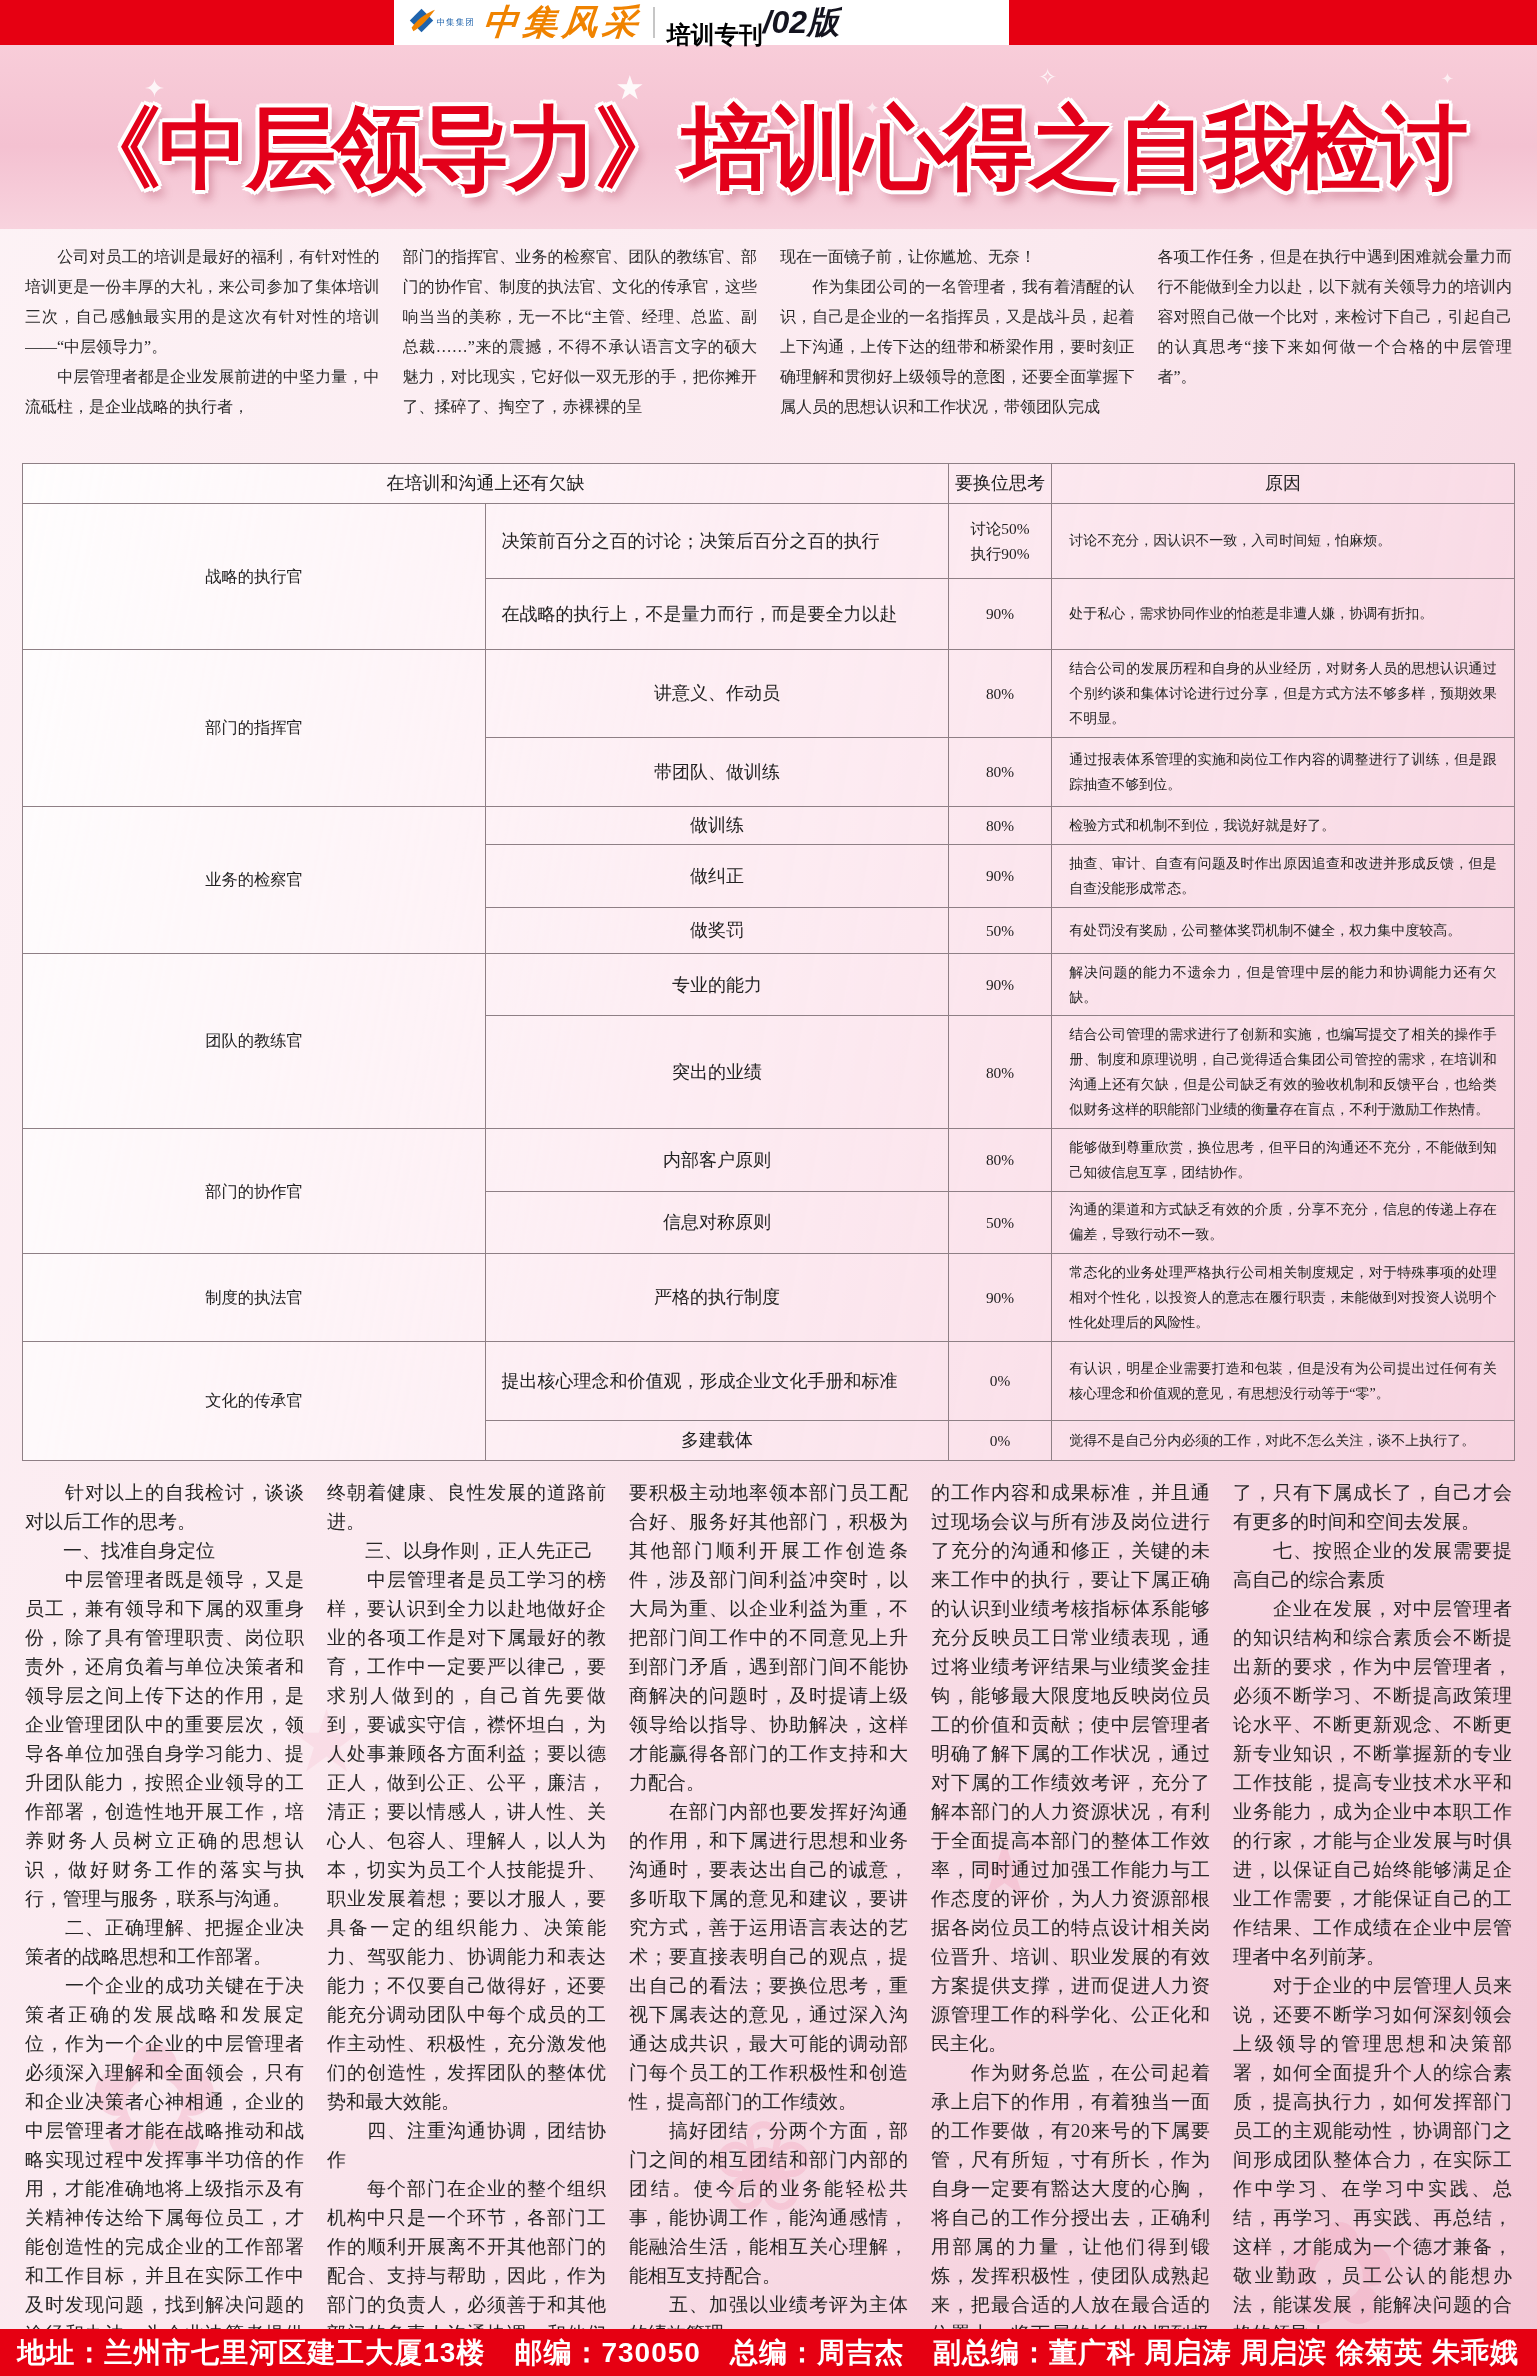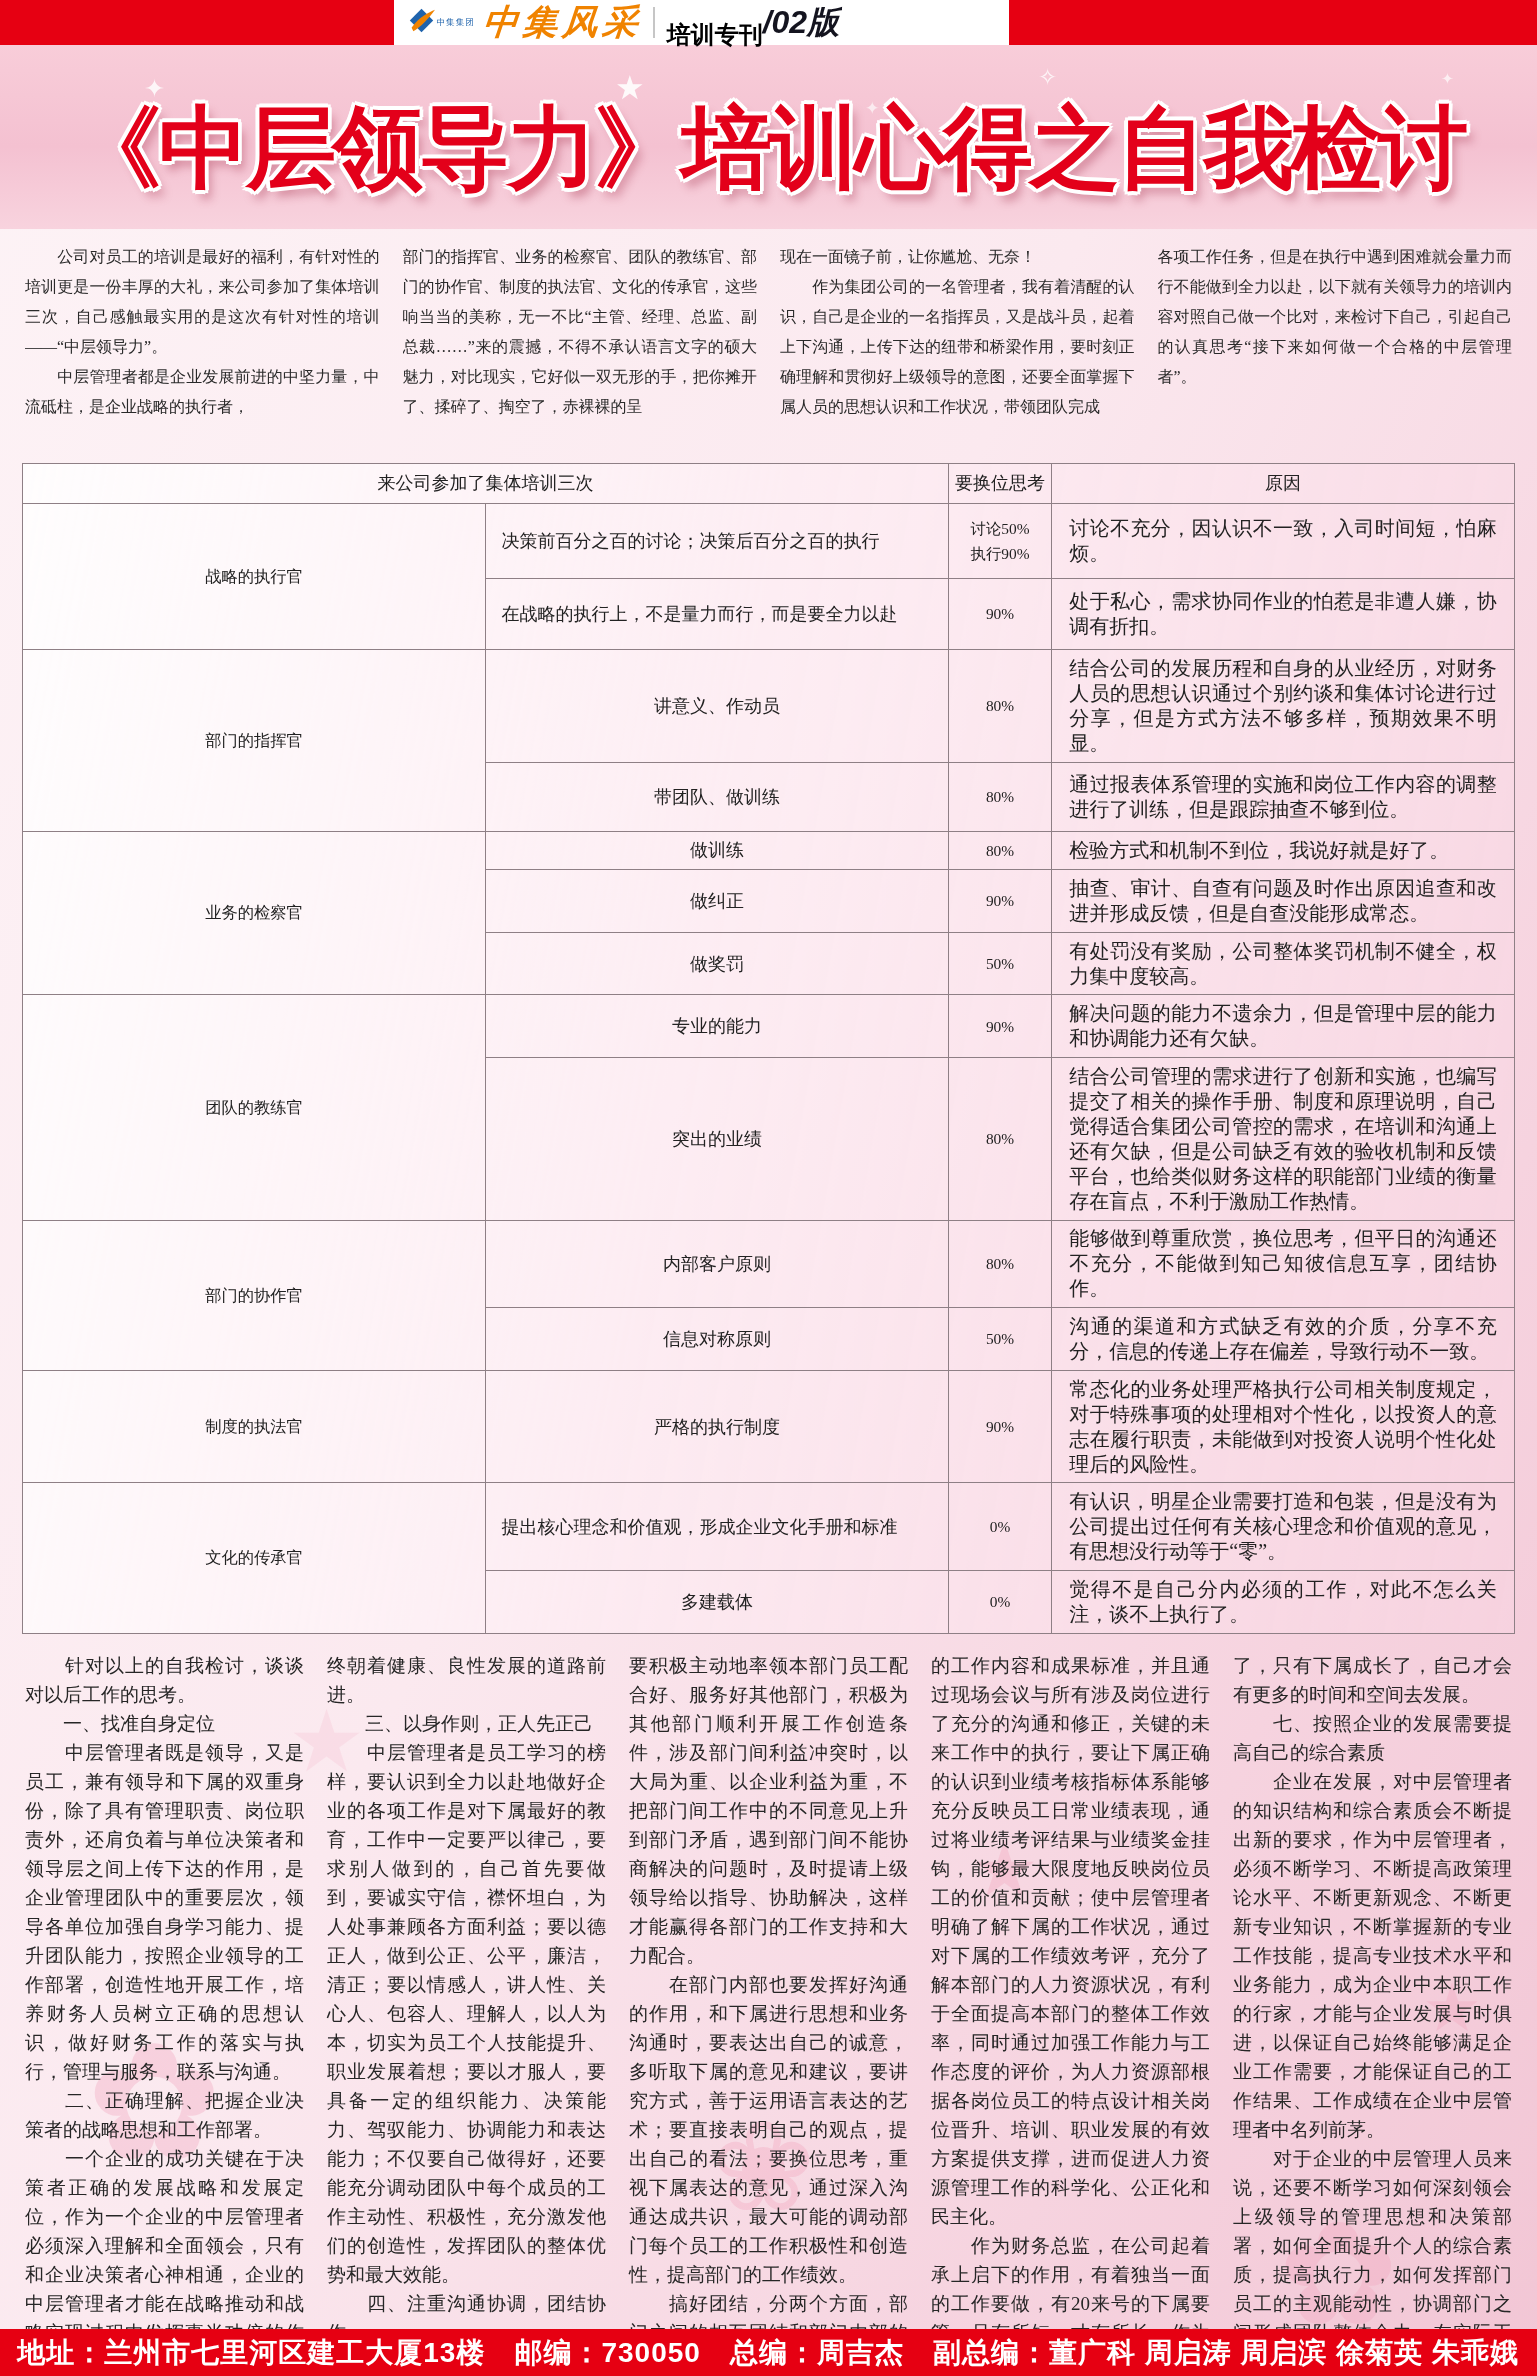--- a/index.html
+++ b/index.html
@@ -39,21 +39,21 @@
   
   .review-table{width:1493px;margin:9.6px auto 0;border-collapse:collapse;table-layout:fixed;
     position:relative;z-index:2;
     background:linear-gradient(100deg,rgba(255,255,255,.85),rgba(255,240,246,.55) 45%,rgba(249,214,227,.45));}
   .review-table th,.review-table td{border:1px solid #8e7f85;color:#222;}
   .review-table th{height:37px;font-weight:normal;font-size:18px;}
   td.cat{width:113px;font-size:16.3px;line-height:29px;text-align:center;padding:0 6px;box-sizing:border-box;}
   td.req{width:384px;font-size:18px;line-height:26px;padding:5.8px 15.4px;text-align:justify;box-sizing:border-box;}
   td.req.mid{text-align:center;}
   td.act{width:100px;text-align:center;font-size:15.4px;line-height:25px;white-space:pre-line;box-sizing:border-box;}
-  td.rea{font-size:20px;line-height:25px;padding:5.8px 17.3px;text-align:justify;}
+  td.rea{font-size:14px;line-height:25px;padding:5.8px 17.3px;text-align:justify;}
 
   
   .body-wrap{position:relative;z-index:2;margin:17.3px 25px 0;height:937px;
     column-count:5;column-gap:23px;column-fill:auto;
     font-size:19px;line-height:29px;color:#262626;text-align:justify;}
   .body-p,.body-h{margin:0;white-space:pre-line;}
   .sig{margin:33px 3.8px 0 0;text-align:right;font-size:19px;white-space:nowrap;}
 
   
   .footer{position:absolute;left:0;right:0;bottom:0;height:48px;background:#e60012;color:#fff;
@@ -104,21 +104,21 @@
 　　中层管理者都是企业发展前进的中坚力量，中流砥柱，是企业战略的执行者，</div>
       <div class="intro-col">部门的指挥官、业务的检察官、团队的教练官、部门的协作官、制度的执法官、文化的传承官，这些响当当的美称，无一不比“主管、经理、总监、副总裁……”来的震撼，不得不承认语言文字的硕大魅力，对比现实，它好似一双无形的手，把你摊开了、揉碎了、掏空了，赤裸裸的呈</div>
       <div class="intro-col">现在一面镜子前，让你尴尬、无奈！
 　　作为集团公司的一名管理者，我有着清醒的认识，自己是企业的一名指挥员，又是战斗员，起着上下沟通，上传下达的纽带和桥梁作用，要时刻正确理解和贯彻好上级领导的意图，还要全面掌握下属人员的思想认识和工作状况，带领团队完成</div>
       <div class="intro-col">各项工作任务，但是在执行中遇到困难就会量力而行不能做到全力以赴，以下就有关领导力的培训内容对照自己做一个比对，来检讨下自己，引起自己的认真思考“接下来如何做一个合格的中层管理者”。</div>
     </div>
 
   <table class="review-table">
     <thead>
       <tr>
-        <th colspan="2">来公司参加了集体培训三次</th>
+        <th colspan="2">在培训和沟通上还有欠缺</th>
         <th style="width:100px">要换位思考</th>
         <th>原因</th>
       </tr>
     </thead>
     <tbody>
         <tr style="height: 75px;">
           <td class="cat" rowspan="2">战略的执行官</td>
           <td class="req">决策前百分之百的讨论；决策后百分之百的执行</td>
           <td class="act">讨论50%
 执行90%</td>

